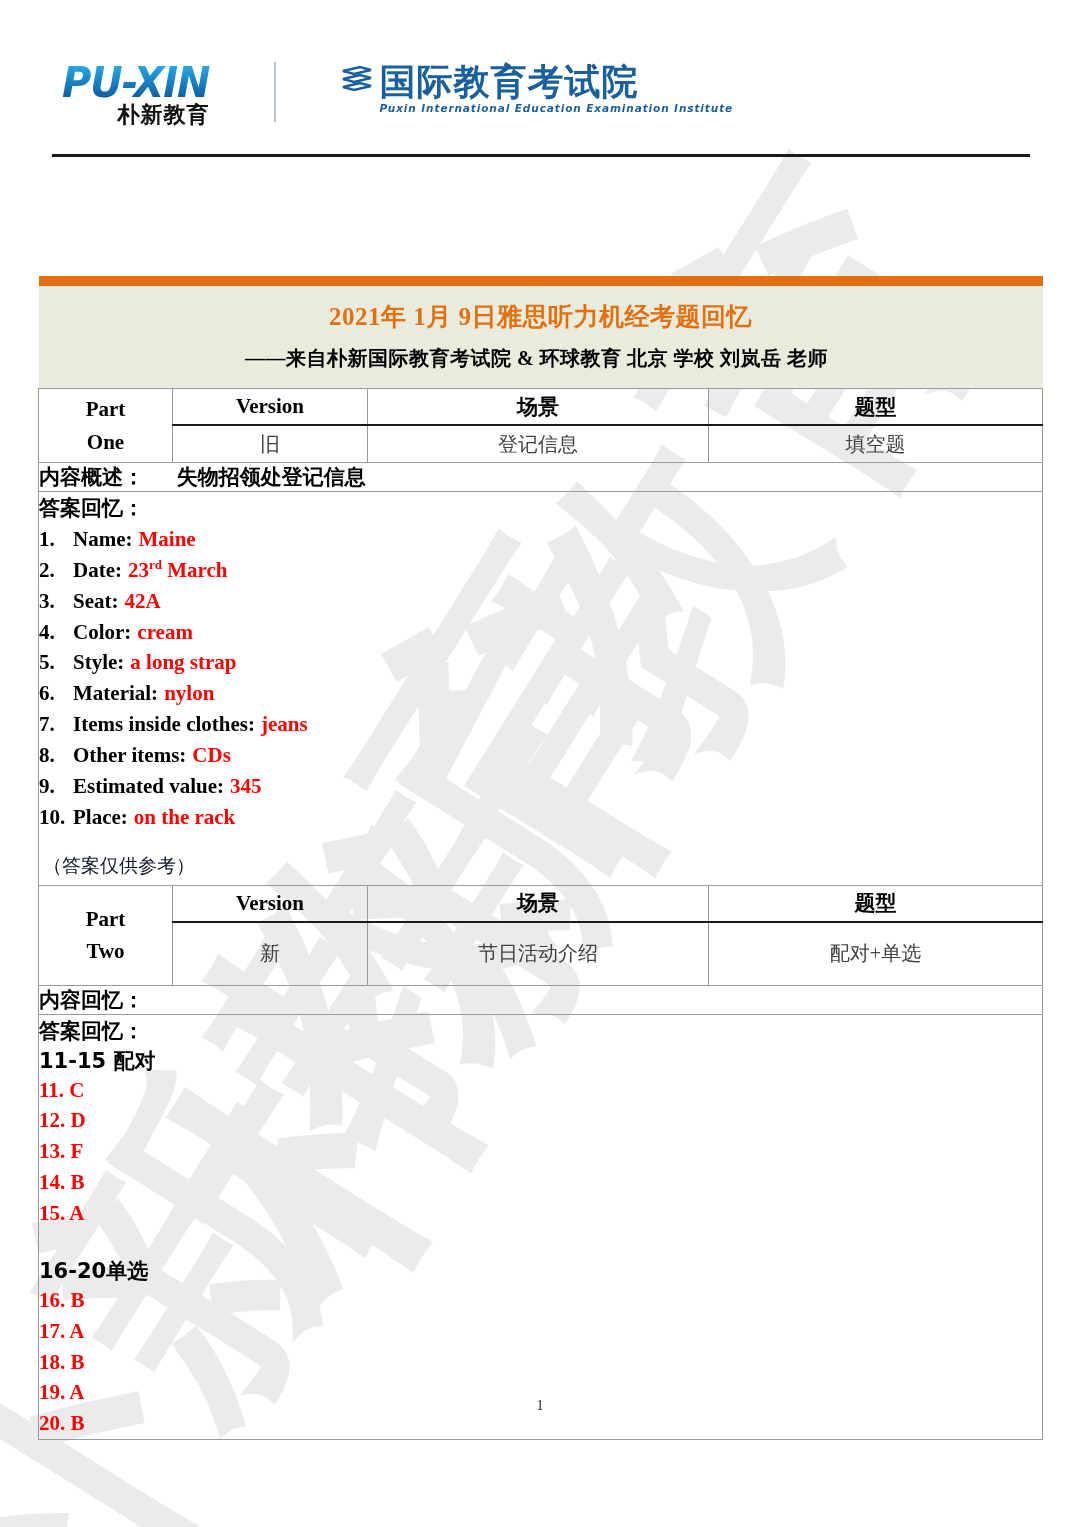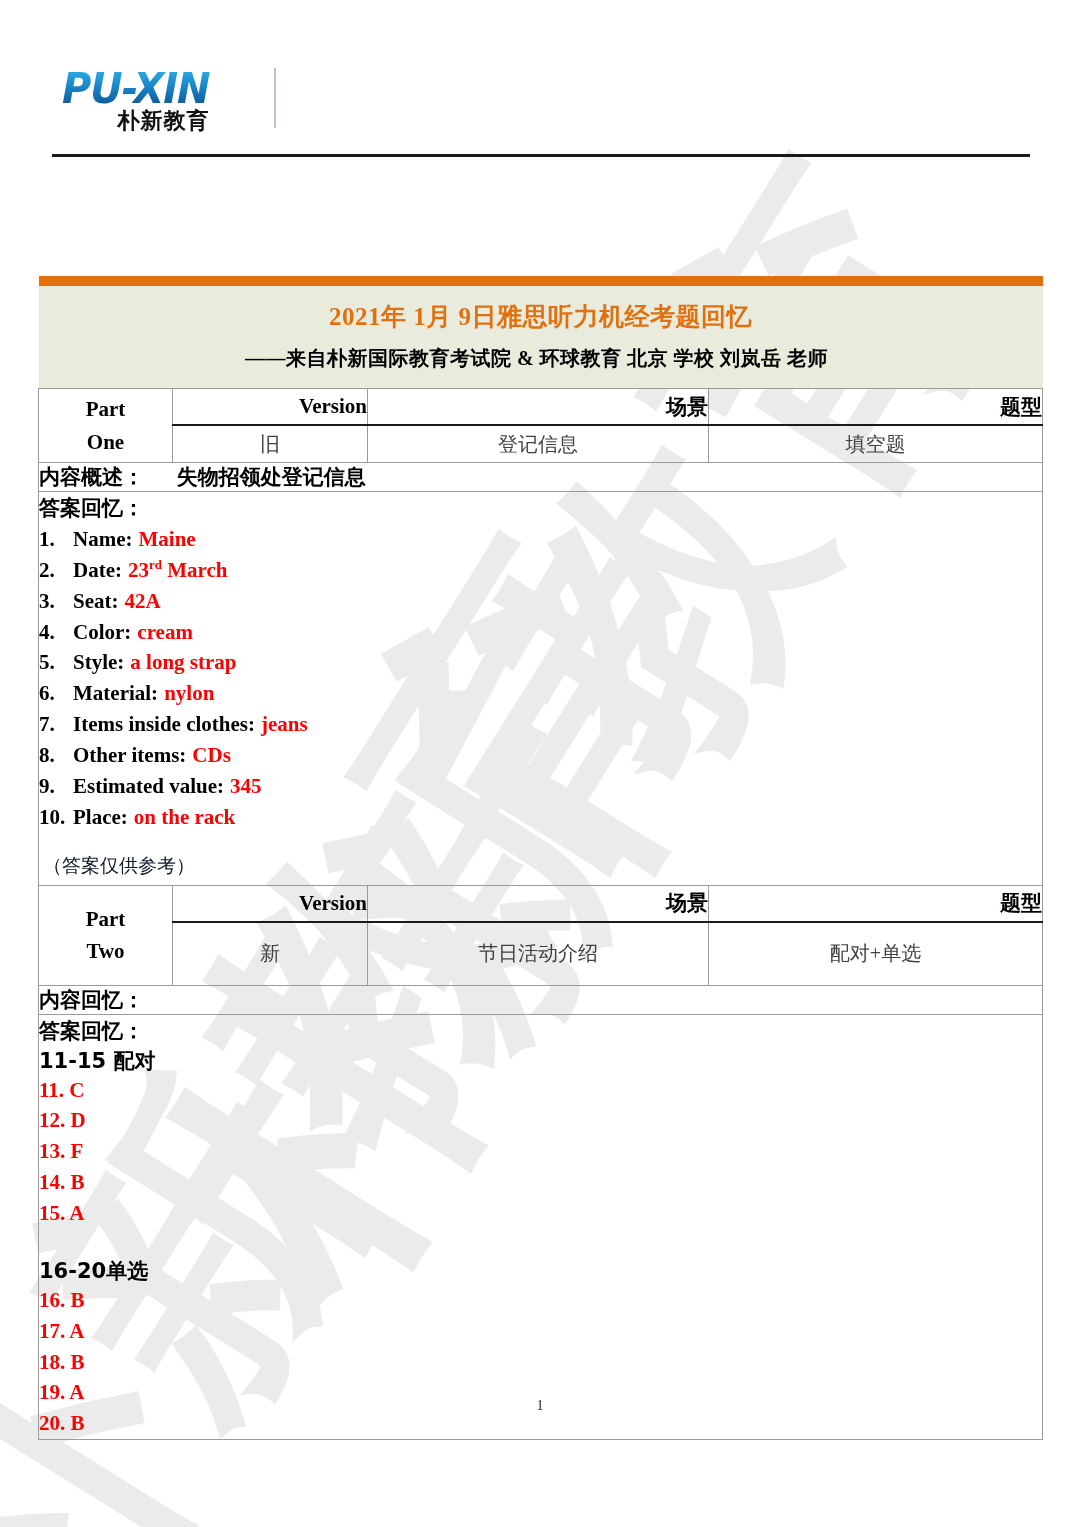--- a/index.html
+++ b/index.html
@@ -61,21 +61,21 @@
   
   #letterhead {
     position: absolute;
     left: 52px;
     top: 62px;
     width: 978px;
     height: 95px;
   }
   #logo-row {
     display: flex;
-    align-items: center;
+    align-items: flex-start;
     height: 78px;
     padding-left: 10px;
     gap: 44px;
   }
   #logo-puxin {
     display: flex;
     flex-direction: column;
     align-items: flex-start;
     margin-bottom: 2px;
   }
@@ -198,21 +198,21 @@
   }
   #banner-sub {
     color: #000;
     font-weight: 700;
     font-size: 20px;
     padding: 6px 8px 16px 0;
     letter-spacing: 0.5px;
   }
 
   .hdr-cell {
-    text-align: right;
+    text-align: center;
     font-weight: 700;
     font-size: 21px;
     height: 35px;
     border-bottom: 2px solid #1a1a1a !important;
   }
   .part-cell {
     text-align: center;
     font-weight: 700;
     font-size: 21px;
     border-bottom: 1px solid #9a9a9a !important;
@@ -310,20 +310,35 @@
   <div id="letterhead">
     <div id="logo-row">
 
       <div id="logo-puxin">
         <span id="logo-puxin-mark">PU-XIN</span>
         <span id="logo-puxin-cn">朴新教育</span>
       </div>
 
       <div id="logo-divider"></div>
 
+      <div id="logo-institute">
+        <span id="books-icon">
+          <svg width="34" height="34" viewBox="0 0 34 34" aria-hidden="true">
+            <g fill="none" stroke="#1a5f9e" stroke-width="2.4">
+              <path d="M3 9 L20 5 L31 8 L14 12 Z"></path>
+              <path d="M3 17 L20 13 L31 16 L14 20 Z"></path>
+              <path d="M3 25 L20 21 L31 24 L14 28 Z"></path>
+            </g>
+          </svg>
+        </span>
+        <span id="logo-institute-text">
+          <span id="logo-institute-cn">国际教育考试院</span>
+          <span id="logo-institute-en">Puxin International Education Examination Institute</span>
+        </span>
+      </div>
 
     </div>
     <div id="letterhead-rule"></div>
   </div>
 
 
   <table id="recall-table">
     <colgroup>
       <col style="width:134px">
       <col style="width:195px">

